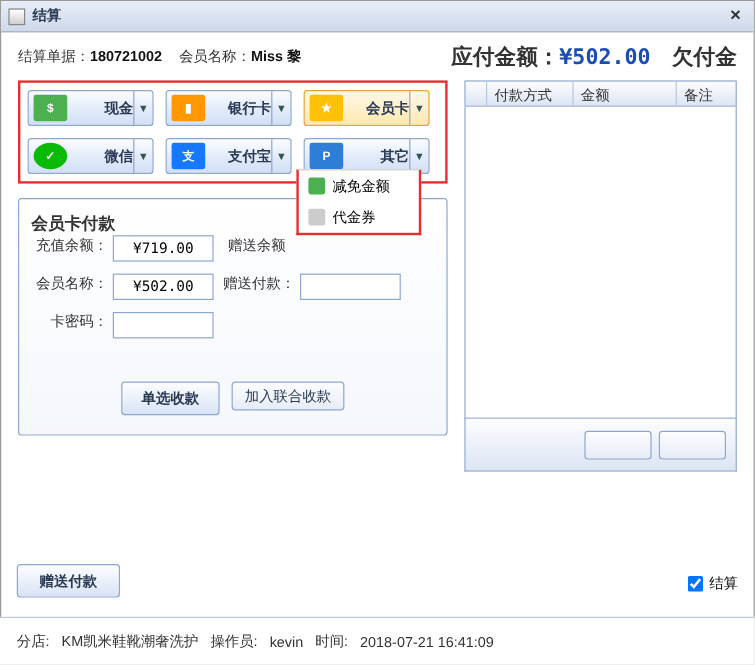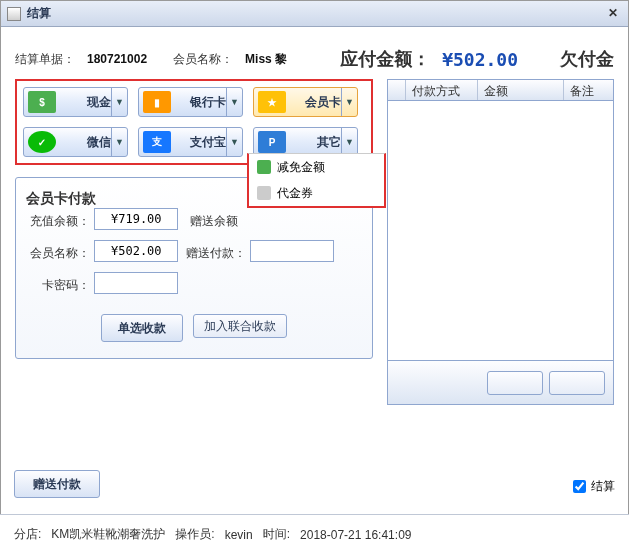--- a/index.html
+++ b/index.html
@@ -1,49 +1,49 @@
 <!DOCTYPE html>
 <html><head>
 <meta charset="utf-8">
 <style>
 *{box-sizing:border-box;font-family:"Microsoft YaHei","SimSun",Arial,sans-serif;font-size:12px;}
 body{margin:0;background:#fff;width:629px;height:554px;overflow:hidden;border:1px solid #999;}
 .titlebar{height:26px;background:linear-gradient(#e8eef8,#cdd8ea);border-bottom:1px solid #9aa8c0;display:flex;align-items:center;padding:0 6px;}
 .titlebar .winicon{width:14px;height:14px;margin-right:6px;display:inline-block;background:linear-gradient(#fff,#d0d0d0);border:1px solid #888;}
 .titlebar .title{font-weight:bold;color:#2a3a55;}
 .titlebar .close{margin-left:auto;width:18px;height:18px;text-align:center;line-height:16px;font-weight:bold;color:#333;cursor:pointer;}
-.inforow{display:flex;align-items:center;height:40px;padding:0 14px;gap:12px;color:#333;margin-top:12px;}
+.inforow{display:flex;align-items:center;height:40px;padding:0 14px;gap:0;color:#333;}
 .inforow .lbl{color:#333;}
 .inforow .val{font-weight:bold;color:#111;margin-right:14px;}
 .bigamt{font-size:18px;font-weight:bold;font-family:Consolas,monospace;}
 .bigamt.blue{color:#1a4db3;}
 .columns{display:flex;padding:0 14px 8px 14px;gap:14px;}
 .leftcol{width:358px;}
 .rightcol{flex:1;}
 .paybox{border:2px solid #e03030;padding:6px;display:flex;flex-wrap:wrap;gap:10px;position:relative;}
 .paybtn{width:105px;height:30px;border:1px solid #8fa6cf;border-radius:3px;background:linear-gradient(#fdfdff,#e3ecfb,#d1dff5);display:flex;align-items:center;cursor:pointer;position:relative;}
 .paybtn.sel{border-color:#e6a23c;background:linear-gradient(#fff8e8,#ffe9b0);}
 .paybtn .ic{width:28px;height:22px;margin:0 4px;border-radius:2px;display:flex;align-items:center;justify-content:center;font-size:10px;color:#fff;font-weight:bold;}
 .paybtn .txt{flex:1;text-align:right;font-weight:bold;color:#2a3a55;}
 .paybtn .dd{width:16px;border-left:1px solid #8fa6cf;align-self:stretch;display:flex;align-items:center;justify-content:center;color:#355;font-size:9px;}
 .ic.cash{background:#4caf50;}
 .ic.bank{background:#ff9800;}
 .ic.card{background:#ffc107;}
 .ic.wx{background:#09bb07;border-radius:50%;}
 .ic.ali{background:#1677ff;}
 .ic.other{background:#2e7dd7;}
-.dropdown{position:absolute;left:230px;top:72px;width:139px;background:#fff;border:2px solid #e03030;border-top:1px solid #ccc;z-index:5;}
+.dropdown{position:absolute;left:230px;top:72px;width:104px;background:#fff;border:2px solid #e03030;border-top:1px solid #ccc;z-index:5;}
 .dropdown .item{height:26px;display:flex;align-items:center;padding:0 8px;cursor:pointer;gap:6px;}
 .dropdown .di{width:14px;height:14px;border-radius:2px;}
 .detailbox{border:1px solid #8fa6cf;border-radius:3px;margin-top:12px;padding:12px 10px 16px 10px;background:linear-gradient(#fff,#f4f7fc);}
 .detailbox h3{margin:0 0 0 0;font-size:14px;font-weight:bold;color:#333;}
-.frow{display:flex;align-items:flex-end;margin-bottom:10px;gap:4px;}
+.frow{display:flex;align-items:flex-start;margin-bottom:10px;gap:4px;}
 .frow label{width:64px;text-align:right;color:#333;}
 .frow input{width:84px;height:22px;border:1px solid #8fa6cf;padding:0 16px;font-family:Consolas,monospace;}
-.btnrow{display:flex;justify-content:center;gap:10px;margin-top:20px;}
+.btnrow{display:flex;justify-content:center;gap:10px;margin-top:36px;}
 .mainbtn{height:28px;padding:0 16px;border:1px solid #8fa6cf;border-radius:3px;background:linear-gradient(#fdfdff,#d8e3f5);cursor:pointer;font-weight:bold;color:#2a3a55;}
 .secbtn{height:24px;padding:0 10px;border:1px solid #8fa6cf;border-radius:3px;background:linear-gradient(#fdfdff,#e6ecf7);cursor:pointer;color:#2a3a55;}
 .tablehdr{display:flex;height:22px;background:linear-gradient(#fdfdff,#dce5f3);border:1px solid #8fa6cf;}
 .tablehdr div{border-right:1px solid #b8c5db;padding:3px 6px;color:#333;}
 .tablebody{border:1px solid #8fa6cf;border-top:none;height:260px;background:#fff;}
 .rightbtns{background:linear-gradient(#fdfdff,#dce5f3);border:1px solid #8fa6cf;border-top:none;height:44px;display:flex;align-items:center;justify-content:flex-end;padding:0 8px;gap:6px;}
 .bottombar{position:absolute;left:14px;right:14px;bottom:56px;display:flex;align-items:center;}
 .cancelbtn{height:28px;padding:0 18px;border:1px solid #8fa6cf;border-radius:3px;background:linear-gradient(#fdfdff,#d8e3f5);cursor:pointer;font-weight:bold;color:#2a3a55;}
 .chkrow{position:absolute;right:14px;bottom:58px;display:flex;align-items:center;gap:2px;}
 .statusbar{position:absolute;left:0;right:0;bottom:0;height:40px;border-top:1px solid #c0c8d6;display:flex;align-items:center;padding:0 14px;gap:10px;color:#333;background:#fff;}

